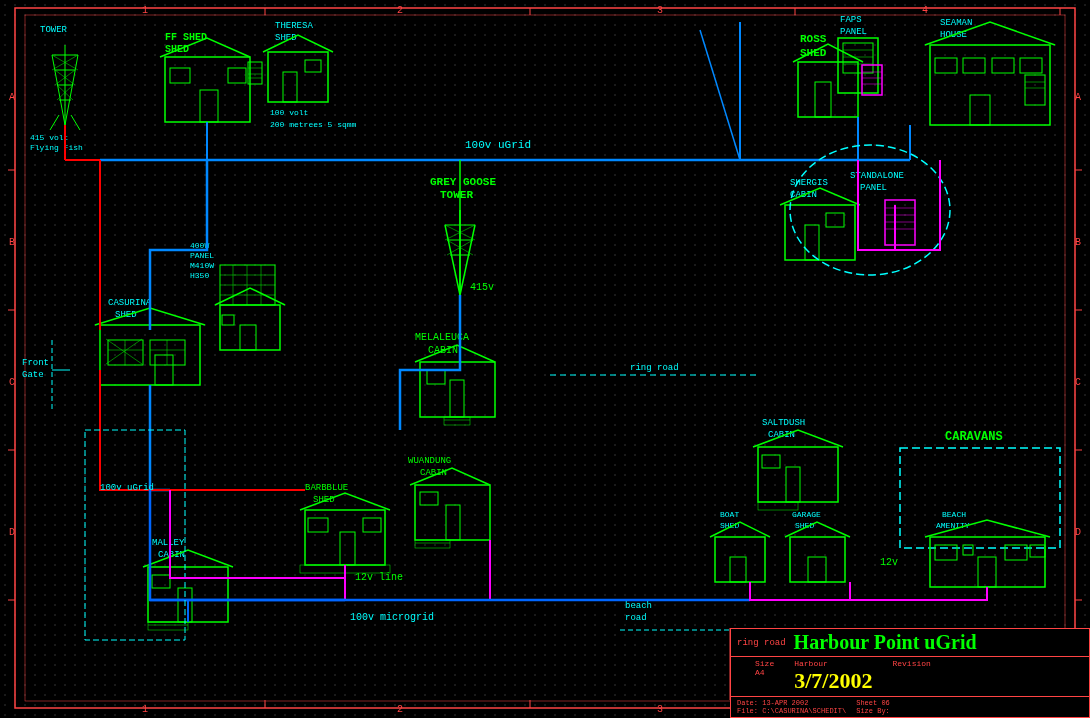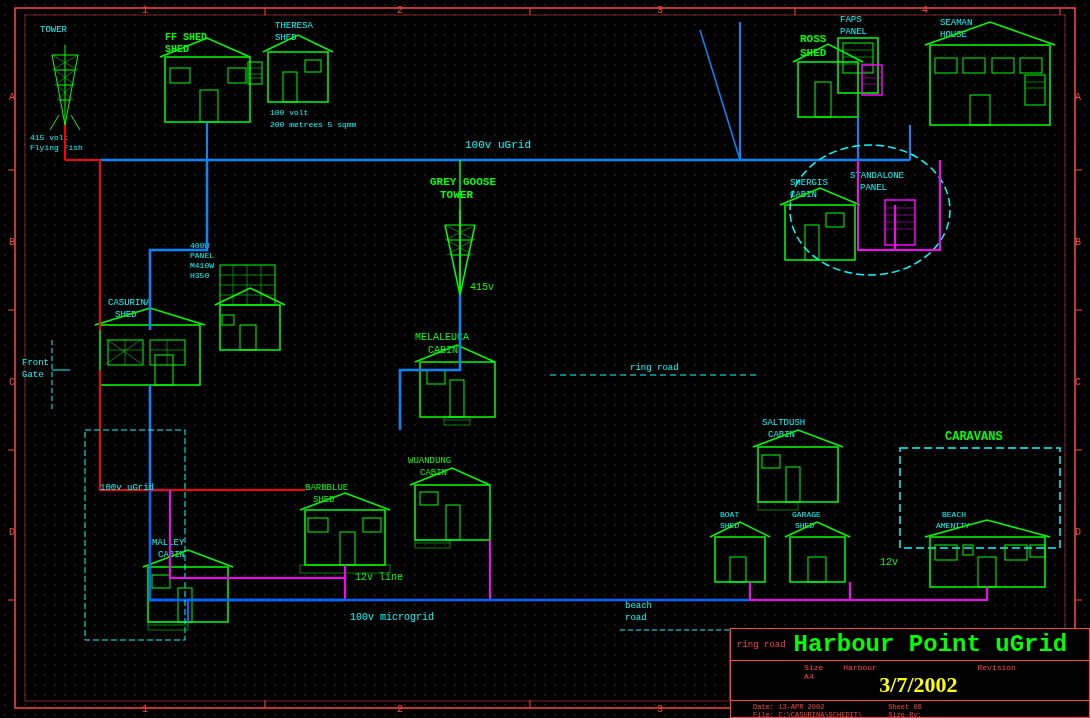--- a/index.html
+++ b/index.html
@@ -56,51 +56,48 @@
       padding: 2px 6px;
       border-bottom: 1px solid #ff4444;
     }
     .title-label {
       color: #ff4444;
       font-size: 9px;
       margin-right: 8px;
     }
     .title-main {
       color: #00ff00;
-      font-size: 24px;
+      font-size: 20px;
       font-weight: bold;
-      font-family: Liberation Mono, monospace;
+      font-family: Liberation Serif, serif;
     }
     .title-row2 {
       display: flex;
       padding: 2px 24px;
       border-bottom: 1px solid #ff4444;
       gap: 20px;
-      justify-content: center;
     }
     .title-field {
       color: #ff4444;
       font-size: 8px;
     }
     .title-number {
       color: #ffff00;
       font-size: 22px;
       font-weight: bold;
       font-family: 'Times New Roman', serif;
-      margin-left: 36px;
     }
     .title-row3 {
       display: flex;
       padding: 2px 6px;
       gap: 10px;
     }
     .title-small {
       color: #ff4444;
       font-size: 7px;
-      margin-left: 16px;
     }
   </style>
 </head>
 <body>
 
 <div id="main-canvas">
   <svg id="diagram" xmlns="http://www.w3.org/2000/svg">
 
     <rect x="15" y="8" width="1060" height="700" fill="none" stroke="#ff4444" stroke-width="1.5"></rect>
 

